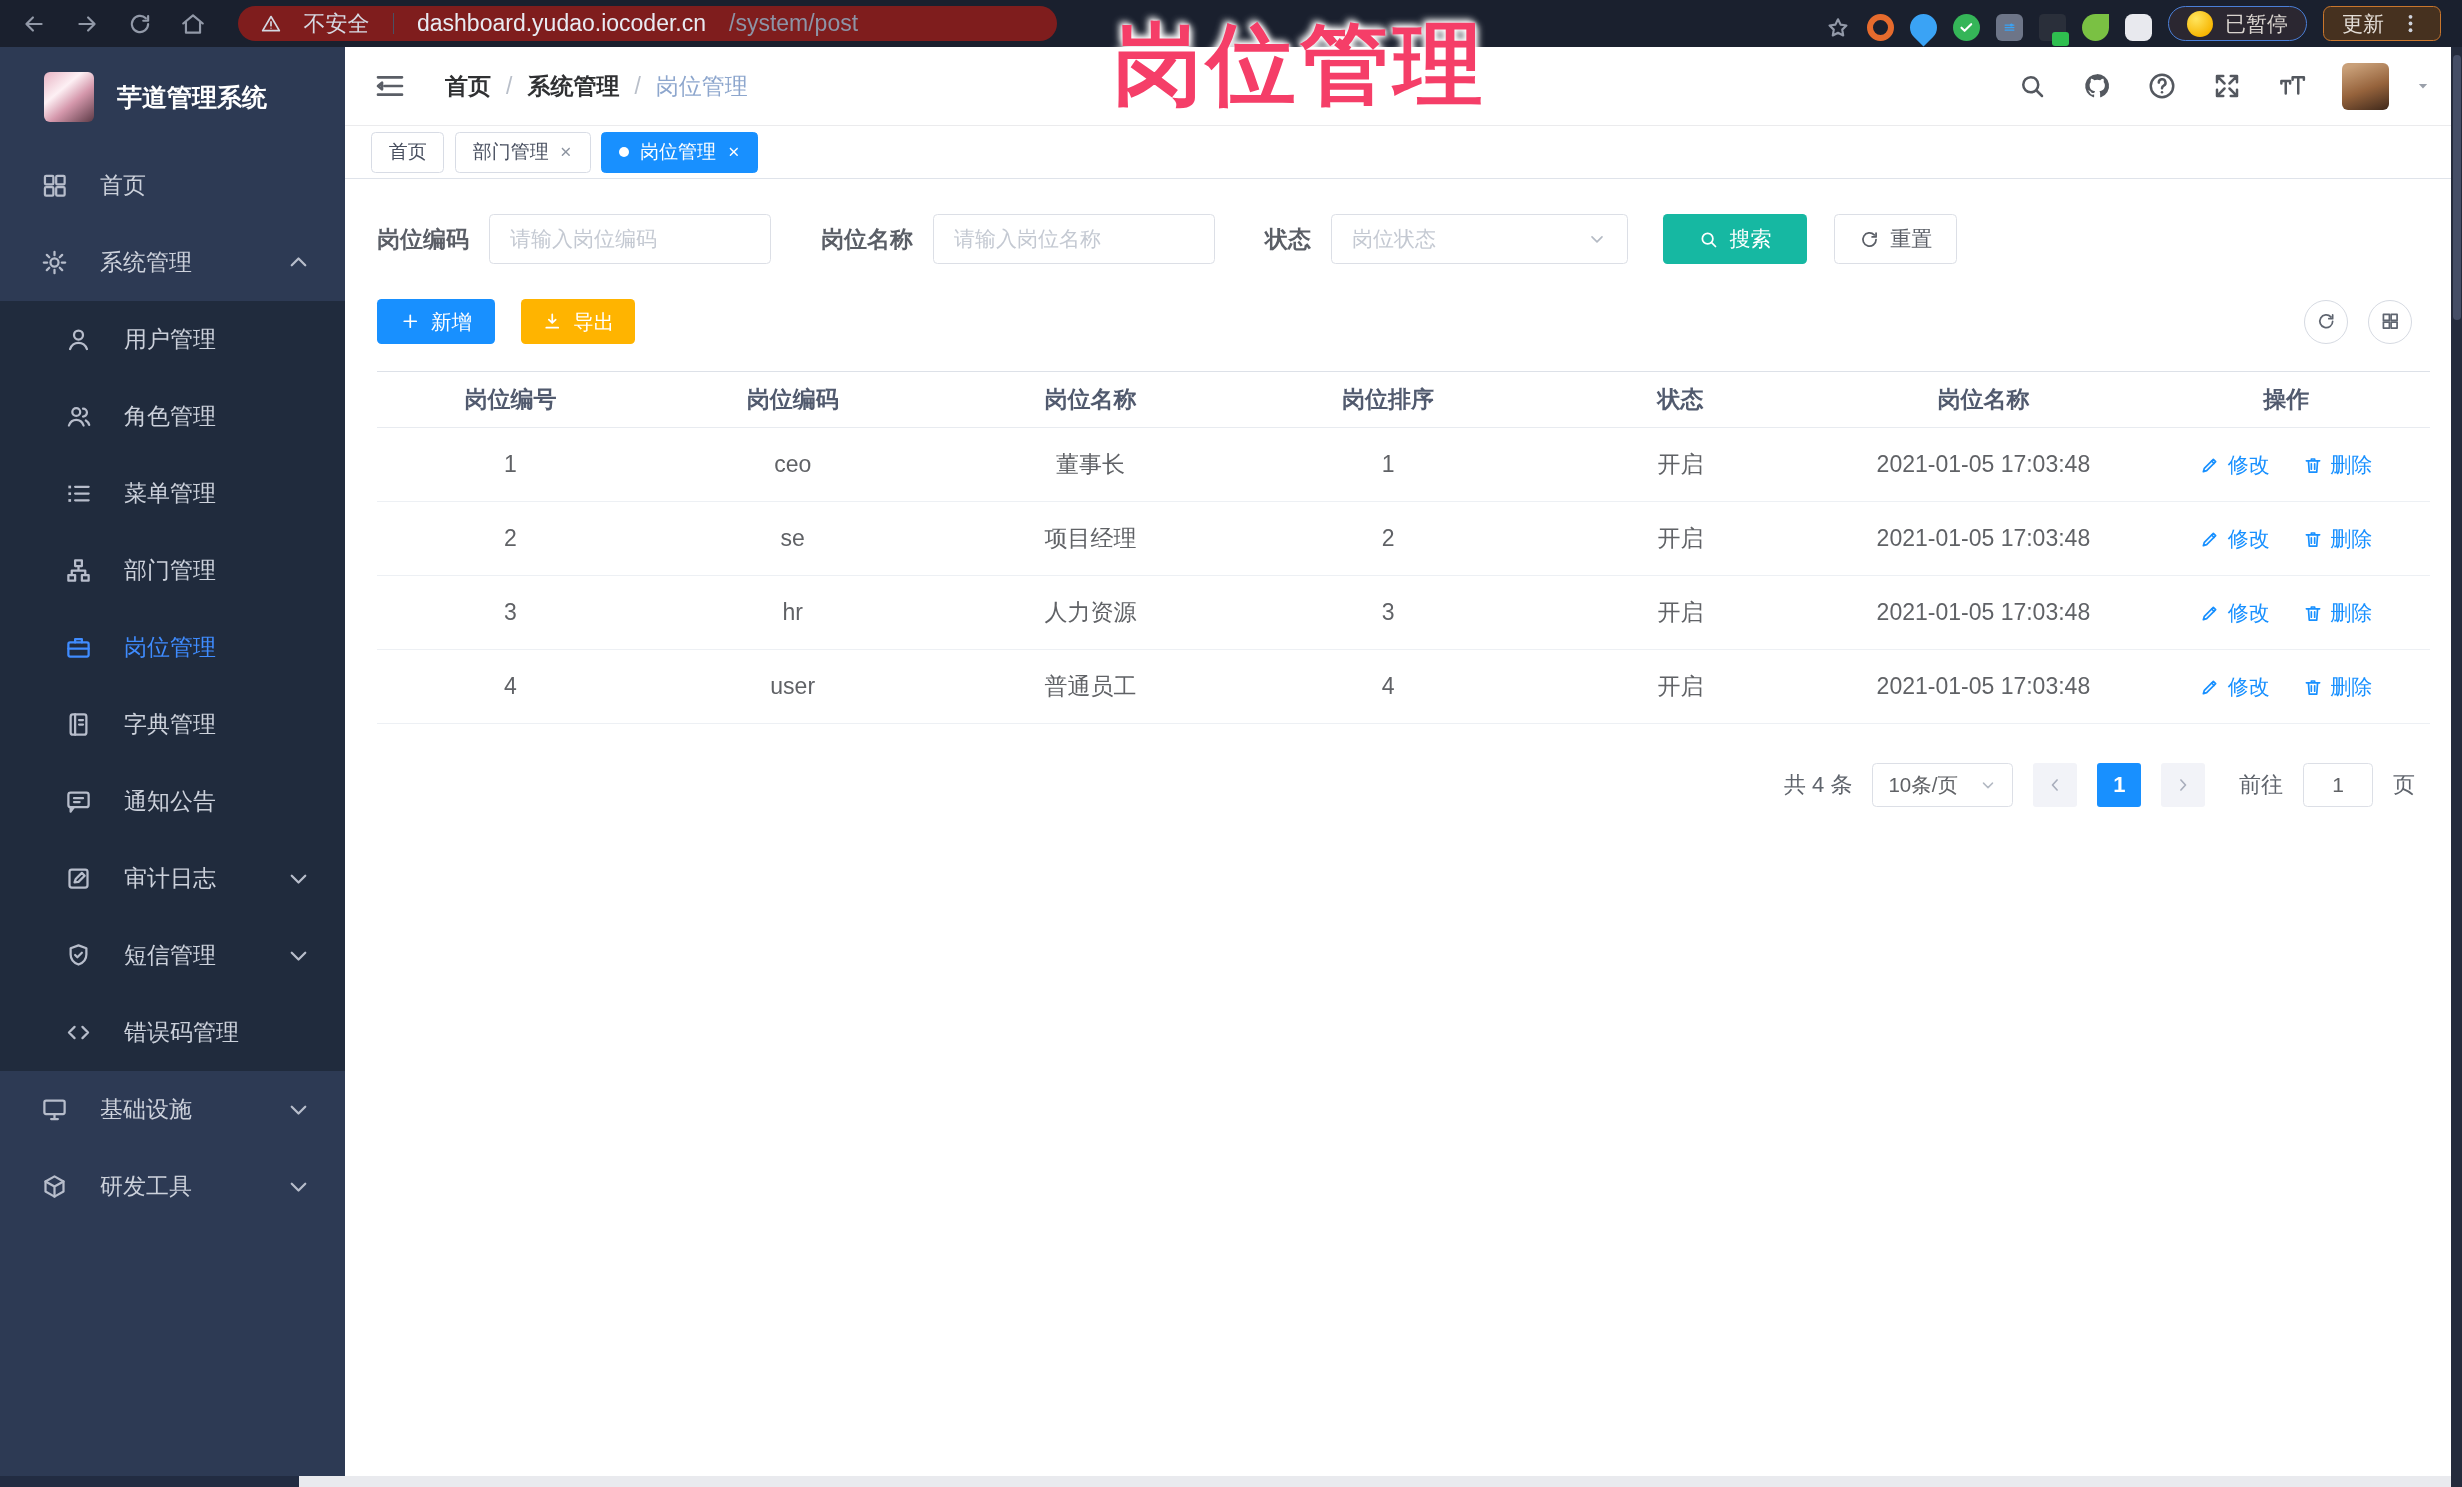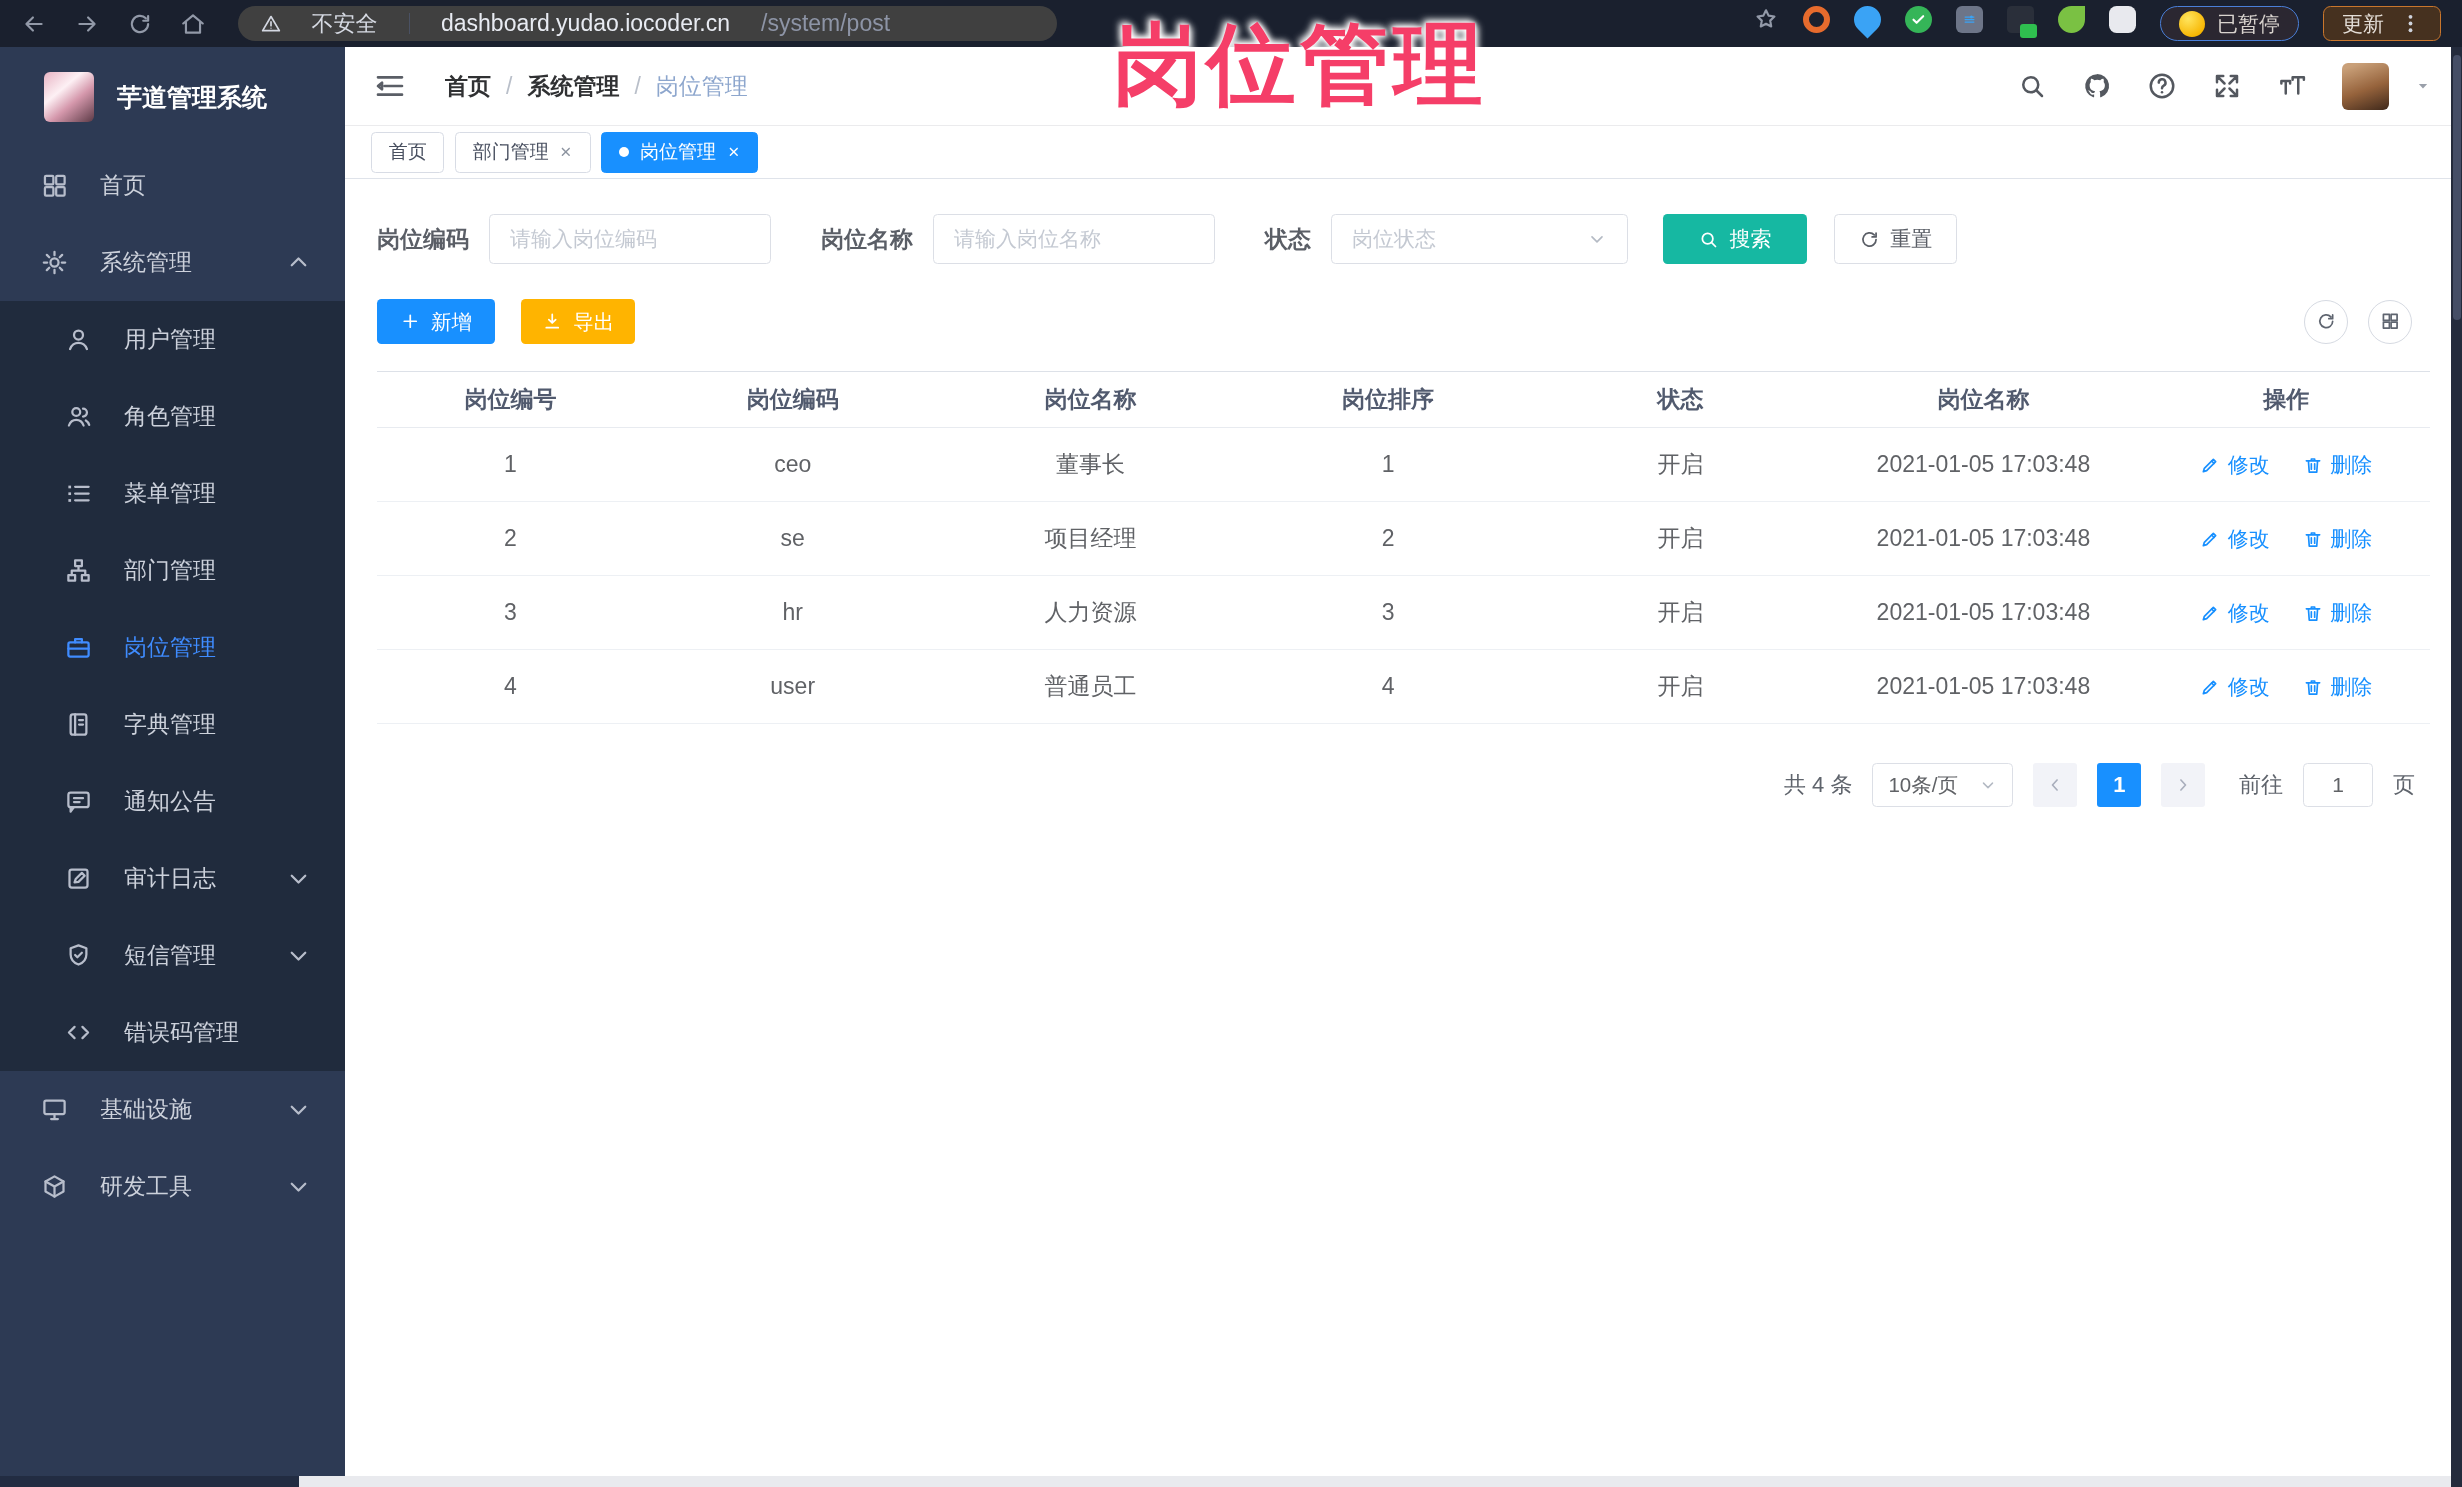--- a/index.html
+++ b/index.html
@@ -8,27 +8,27 @@
   .screen{position:relative;width:2462px;height:1488px;overflow:hidden}
 
   
   .i{display:inline-flex;align-items:center;justify-content:center;line-height:1}
   .i svg{width:1em;height:1em;stroke:currentColor;fill:none;stroke-width:2;stroke-linecap:round;stroke-linejoin:round;display:block}
   .i.fill svg{fill:currentColor;stroke:none}
 
   
   .browser{height:47px;background:#1a202e;display:flex;align-items:center;padding:0 21px;gap:27px;position:relative;z-index:10}
   .b-icon{color:#9299a8;font-size:26px}
-  .addr{height:35px;background:#404040;border-radius:17.4px;display:flex;align-items:center;gap:31px;padding:0 23px;margin-left:4.5px;min-width:819px}
+  .addr{height:35px;background:#7f1d1d;border-radius:17.4px;display:flex;align-items:center;gap:23px;padding:0 23px;margin-left:4.5px;min-width:819px}
   .addr .warn{color:#d4d8e2;font-size:20px}
   .addr .sec{color:#d6dae3;font-size:22px}
   .addr .div{width:1.5px;height:21px;background:#4a5163}
   .addr .host{color:#e8ebf2;font-size:23px}
   .addr .path{color:#8d94a6;font-size:23px}
-  .b-right{margin-left:auto;display:flex;align-items:flex-start;gap:24px}
+  .b-right{margin-left:auto;display:flex;align-items:flex-end;gap:16px}
   .ext{width:27px;height:27px;border-radius:50%;display:inline-flex;align-items:center;justify-content:center}
   .ext.ubuntu{background:transparent;border:6.8px solid #e66b2d}
   .ext.drop{background:#3aa3f5;border-radius:50% 50% 50% 0;transform:rotate(-45deg)}
   .ext.vcheck{background:#35b558;color:#fff;font-size:16.7px}
   .ext.sliders{background:#6d7588;color:#3aa3f5;font-size:15px;border-radius:6px}
   .ext.gif{background:#2a2f3a;position:relative;border-radius:4.5px}
   .ext.gif::after{content:"";position:absolute;right:-3px;bottom:-4.5px;width:16.7px;height:13.6px;background:#2fbf4f;border-radius:3px}
   .ext.leaf{background:#7ac143;border-radius:50% 0 50% 50%}
   .ext.puzzle{background:#e8e9ee;border-radius:7.6px}
   .pill{height:35px;display:flex;align-items:center;gap:12px;padding:0 18px;font-size:21px}

